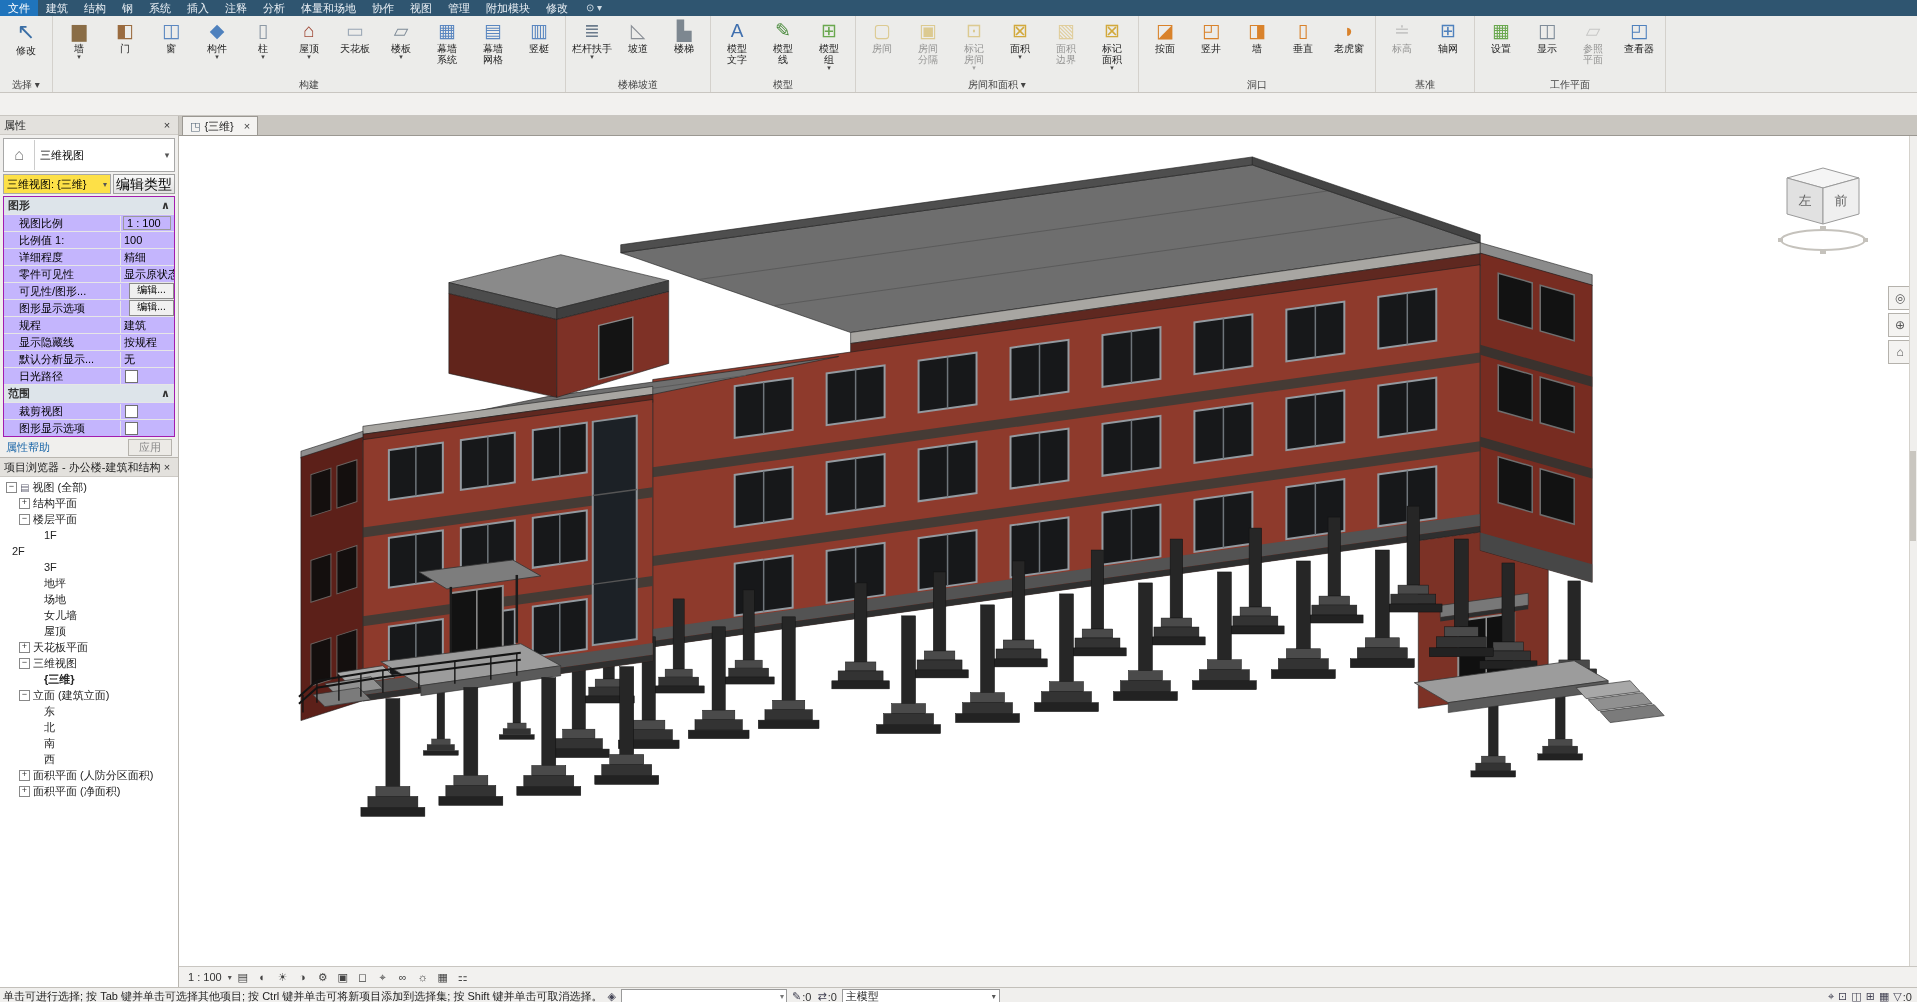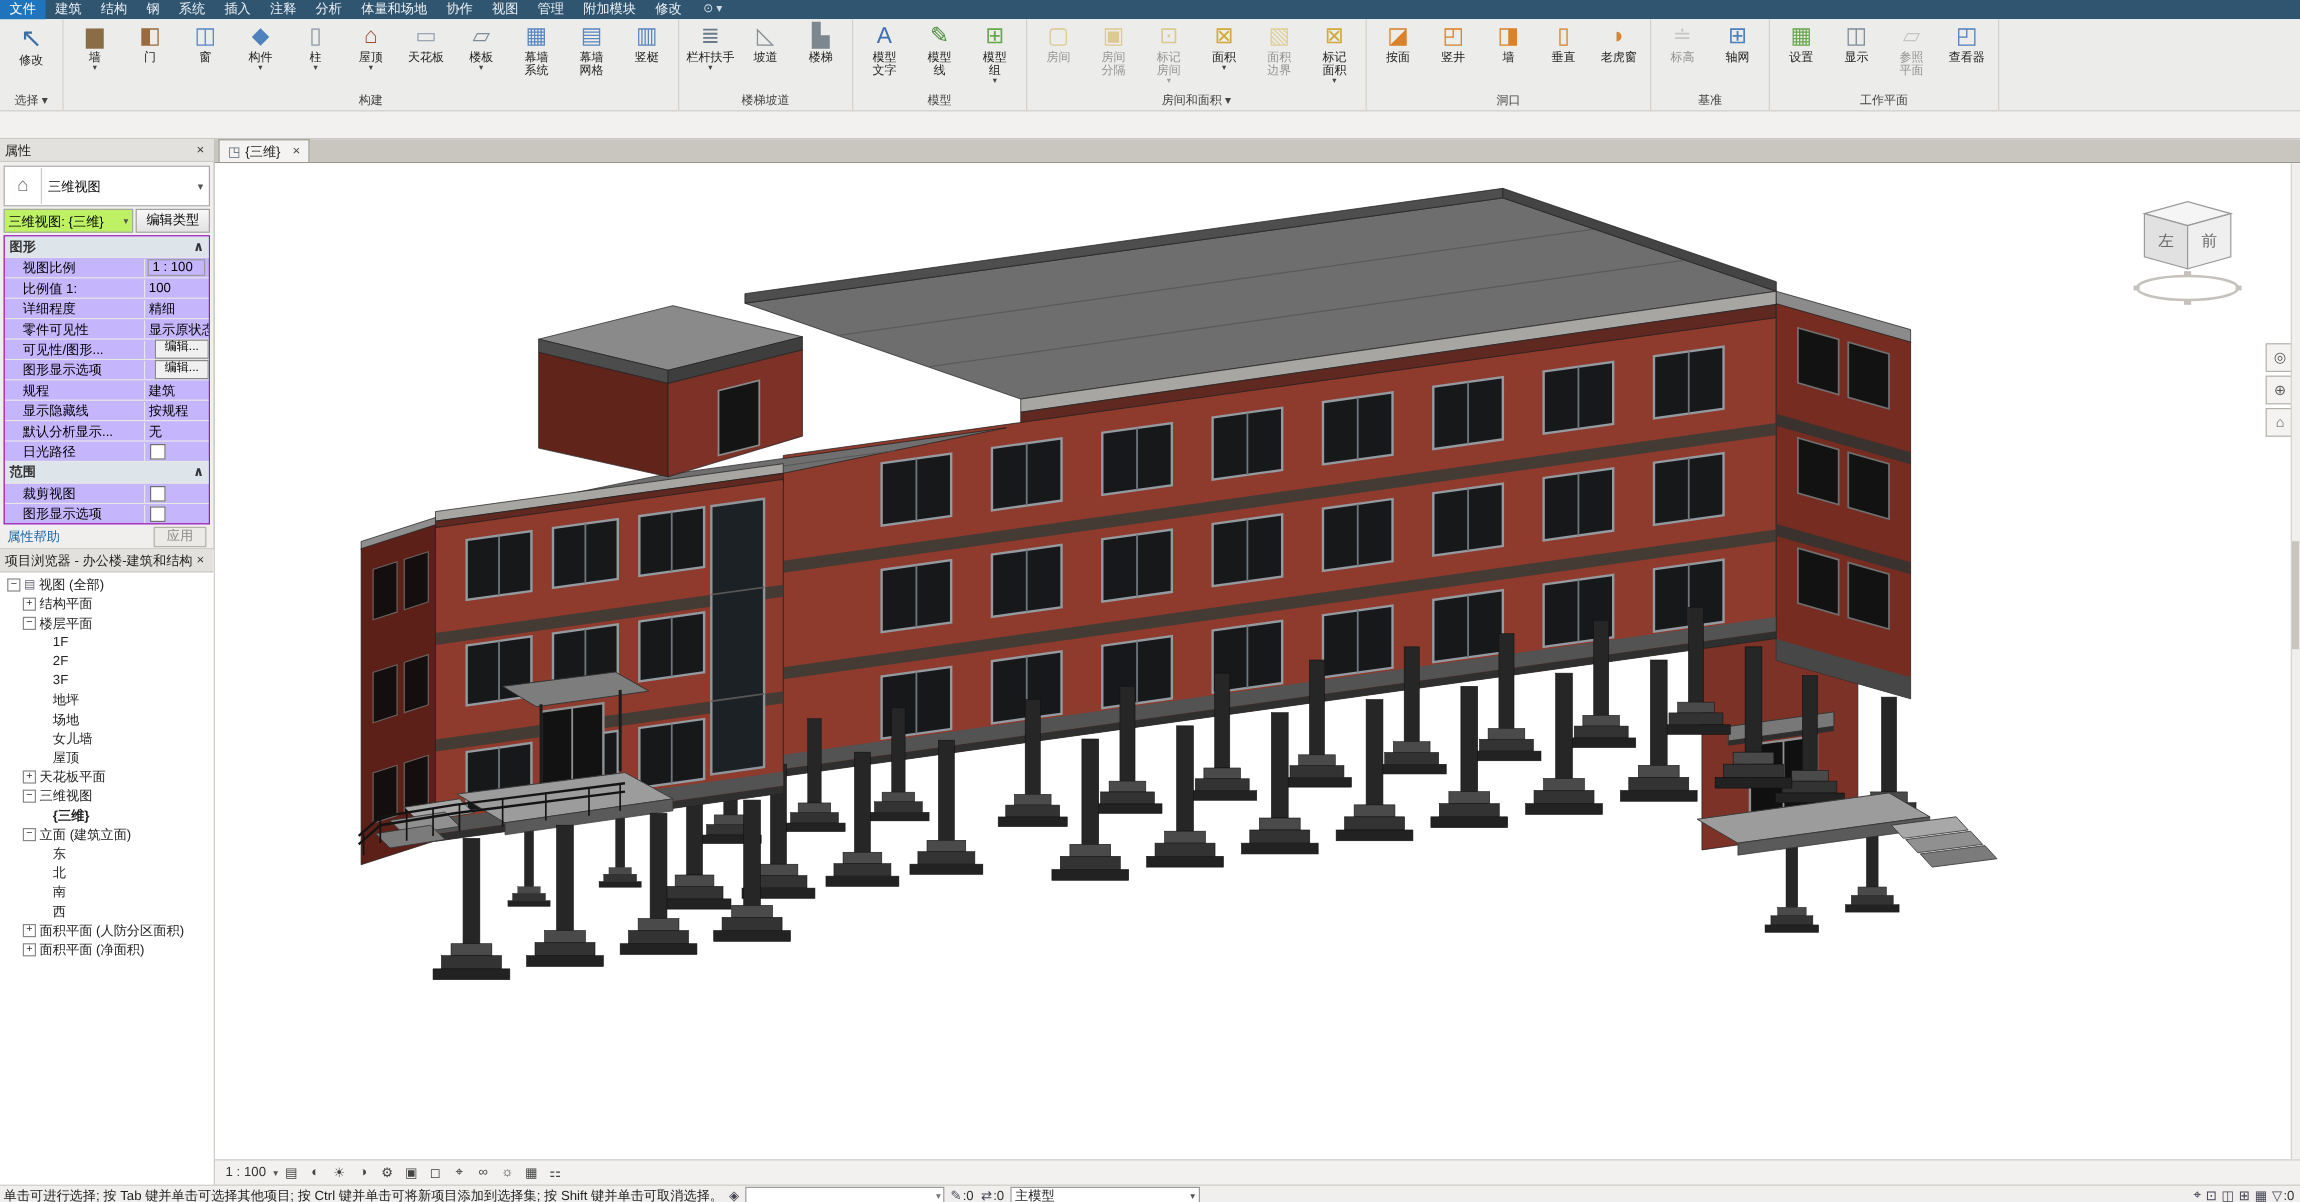--- a/index.html
+++ b/index.html
@@ -27,23 +27,23 @@
   .left{width:178px;min-width:178px;background:#f0efed;border-right:1px solid #b9b6b0;display:flex;flex-direction:column;font-size:11px;}
   .phdr,.bhdr{height:18px;background:#e3e1dd;display:flex;align-items:center;padding:0 4px;color:#222;border-bottom:1px solid #cdcac5;}
   .phdr span.t,.bhdr span.t{flex:1;white-space:nowrap;overflow:hidden;}
   .xbtn{width:14px;text-align:center;color:#333;font-size:11px;}
   .props{height:341px;display:flex;flex-direction:column;border-bottom:1px solid #b9b6b0;}
   .typesel{margin:3px 3px 2px 3px;background:#fff;border:1px solid #a8a8a8;height:32px;display:flex;align-items:center;}
   .timg{width:30px;height:30px;border-right:1px solid #ccc;display:grid;place-items:center;font-size:16px;color:#777;}
   .tname{flex:1;padding-left:5px;}
   .tchev{width:14px;color:#555;font-size:9px;text-align:center;}
   .comborow{display:flex;margin:0 3px 2px 3px;gap:2px;height:20px;}
-  .vcombo{flex:1;background:#bef264;border:1px solid #a8a8a8;display:flex;align-items:center;padding:0 3px;white-space:nowrap;overflow:hidden;}
+  .vcombo{flex:1;background:#fde047;border:1px solid #a8a8a8;display:flex;align-items:center;padding:0 3px;white-space:nowrap;overflow:hidden;}
   .vcombo i{margin-left:auto;font-style:normal;font-size:8px;color:#555;}
-  .etbtn{width:60px;border:1px solid #a0a0a0;background:linear-gradient(#f8f8f8,#e2e2e2);font-size:11px;text-align:center;line-height:18px;}
+  .etbtn{width:60px;border:1px solid #a0a0a0;background:linear-gradient(#f8f8f8,#e2e2e2);font-size:14px;text-align:center;line-height:18px;}
   .prows{flex:1;margin:0 3px;background:#c4b5fd;border:1px solid #a21caf;overflow:hidden;}
   .prow{display:flex;align-items:center;height:16px;border-bottom:1px solid #e6e6e6;}
   .prow.section{background:#dde4ea;font-weight:bold;height:17px;padding:0 4px;justify-content:space-between;color:#333;}
   .plabel{width:86px;min-width:86px;padding:0 15px;border-right:1px solid #e6e6e6;white-space:nowrap;overflow:hidden;}
   .pvalue{flex:1;padding:0 3px;white-space:nowrap;overflow:hidden;}
   .pvalue.box{border:1px solid #9a9a9a;margin:1px 3px 1px 2px;height:12px;line-height:12px;}
   .pbtn{width:58px;height:14px;line-height:12px;font-size:10px;border:1px solid #8a8a8a;background:#f0f0f0;margin-left:8px;text-align:center;}
   .pcheck{width:11px;height:11px;border:1px solid #707070;background:#fff;margin-left:4px;}
   .pfoot{height:20px;display:flex;align-items:center;justify-content:space-between;padding:0 6px;}
   .phelp{color:#1a66a8;}
@@ -488,21 +488,21 @@
               <span class="tlabel">结构平面</span>
             </div>
             <div class="titem" style="padding-left: 19px;">
               <span class="exp">−</span>
               <span class="tlabel">楼层平面</span>
             </div>
             <div class="titem" style="padding-left: 32px;">
               <span class="noexp"></span>
               <span class="tlabel">1F</span>
             </div>
-            <div class="titem" style="padding-left: 32px;">
+            <div class="titem" style="">
               <span class="noexp"></span>
               <span class="tlabel">2F</span>
             </div>
             <div class="titem" style="padding-left: 32px;">
               <span class="noexp"></span>
               <span class="tlabel">3F</span>
             </div>
             <div class="titem" style="padding-left: 32px;">
               <span class="noexp"></span>
               <span class="tlabel">地坪</span>

